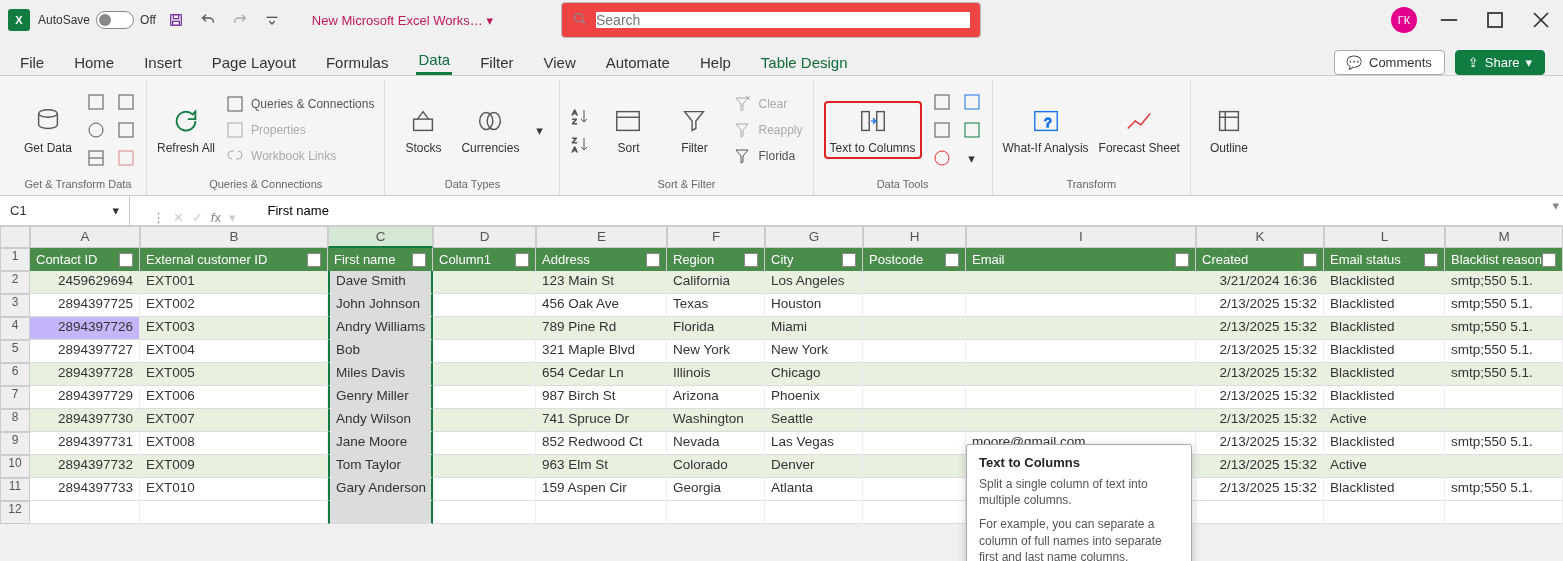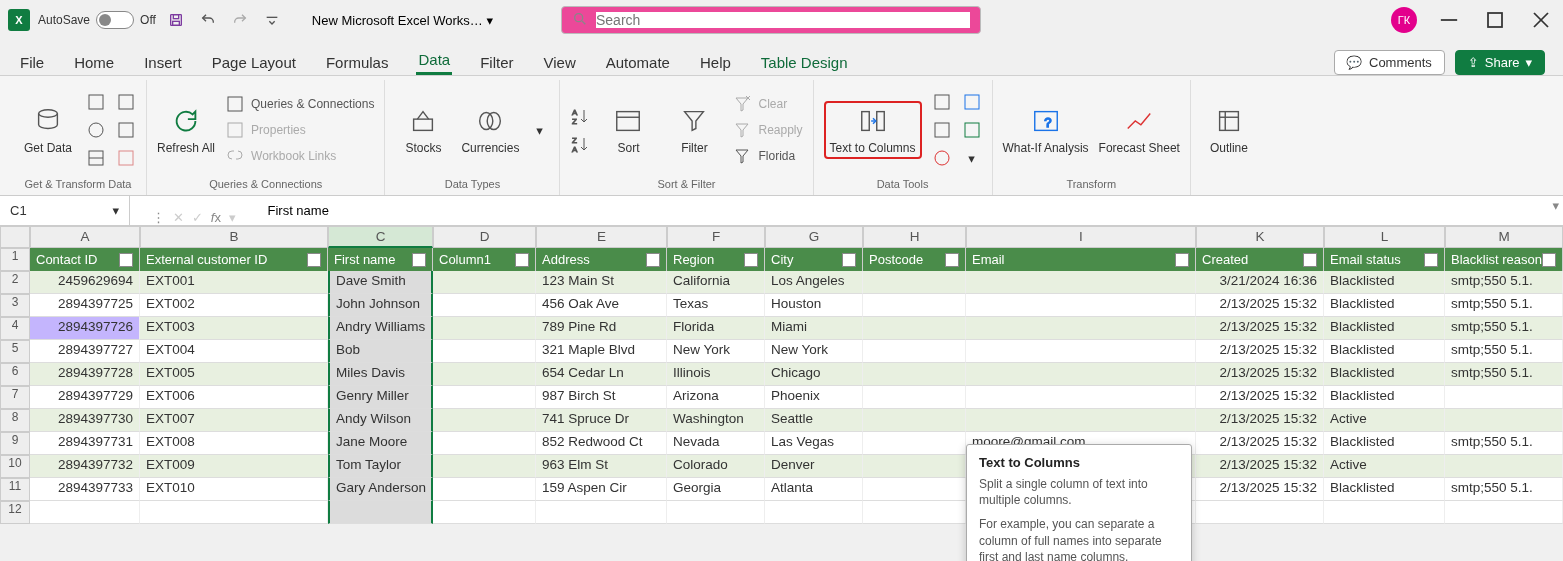--- a/index.html
+++ b/index.html
@@ -6,22 +6,22 @@
 body { background: #f0f0f0; width: 1563px; height: 561px; overflow: hidden; font-size: 13px; color: #333; }
 
 
 .titlebar { display: flex; align-items: center; height: 40px; padding: 0 8px; background: #f0f0f0; gap: 8px; }
 .app-icon { width: 22px; height: 22px; background: #107c41; border-radius: 3px; display: flex; align-items: center; justify-content: center; color: #fff; font-size: 11px; font-weight: bold; }
 .autosave { display: flex; align-items: center; gap: 6px; font-size: 12px; }
 .toggle { width: 38px; height: 18px; border: 1px solid #888; border-radius: 9px; position: relative; background: #fff; }
 .toggle::after { content:""; position:absolute; left:2px; top:2px; width:12px; height:12px; background:#888; border-radius:50%; }
 .qat-btn { width: 24px; height: 24px; display: flex; align-items: center; justify-content: center; color: #555; cursor: pointer; }
 .qat-btn svg { width: 16px; height: 16px; }
-.doc-title { margin-left: 20px; font-size: 13px; color: #000000; }
-.search-box { flex: 0 0 420px; height: 28px; margin-left: 60px; border: 1px solid #bbb; border-radius: 4px; background: #ec4899; display: flex; align-items: center; padding: 0 10px; gap: 8px; color: #888; }
+.doc-title { margin-left: 20px; font-size: 13px; color: #be185d; }
+.search-box { flex: 0 0 420px; height: 36px; margin-left: 60px; border: 1px solid #bbb; border-radius: 4px; background: #ef4444; display: flex; align-items: center; padding: 0 10px; gap: 8px; color: #888; }
 .search-box input { border: none; outline: none; flex: 1; font-size: 14px; color: #555; }
 .titlebar-right { margin-left: auto; display: flex; align-items: center; gap: 18px; }
 .avatar { width: 26px; height: 26px; border-radius: 50%; background: #e3008c; color: #fff; display: flex; align-items: center; justify-content: center; font-size: 11px; }
 .win-btn { width: 28px; height: 28px; display: flex; align-items: center; justify-content: center; color: #333; }
 
 
 .ribbon-tabs { display: flex; align-items: flex-end; height: 36px; padding: 0 18px; border-bottom: 1px solid #d0d0d0; gap: 26px; }
 .ribbon-tab { font-size: 15px; color: #333; cursor: pointer; padding: 4px 2px; }
 .ribbon-tab.active { color: #0f6b3a; border-bottom: 3px solid #107c41; font-weight: 500; }
 .ribbon-tab.contextual { color: #0f6b3a; }

